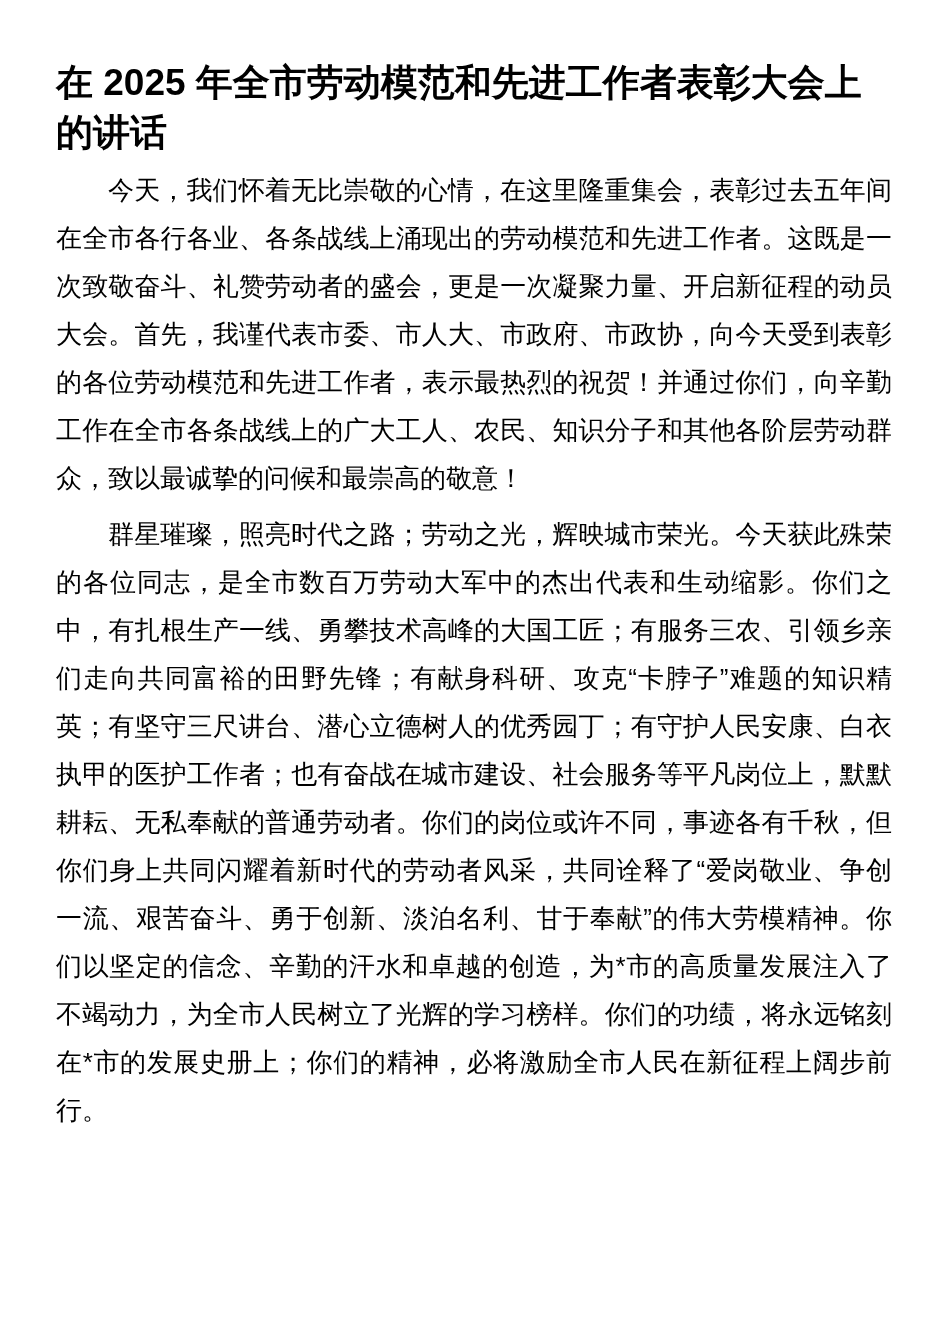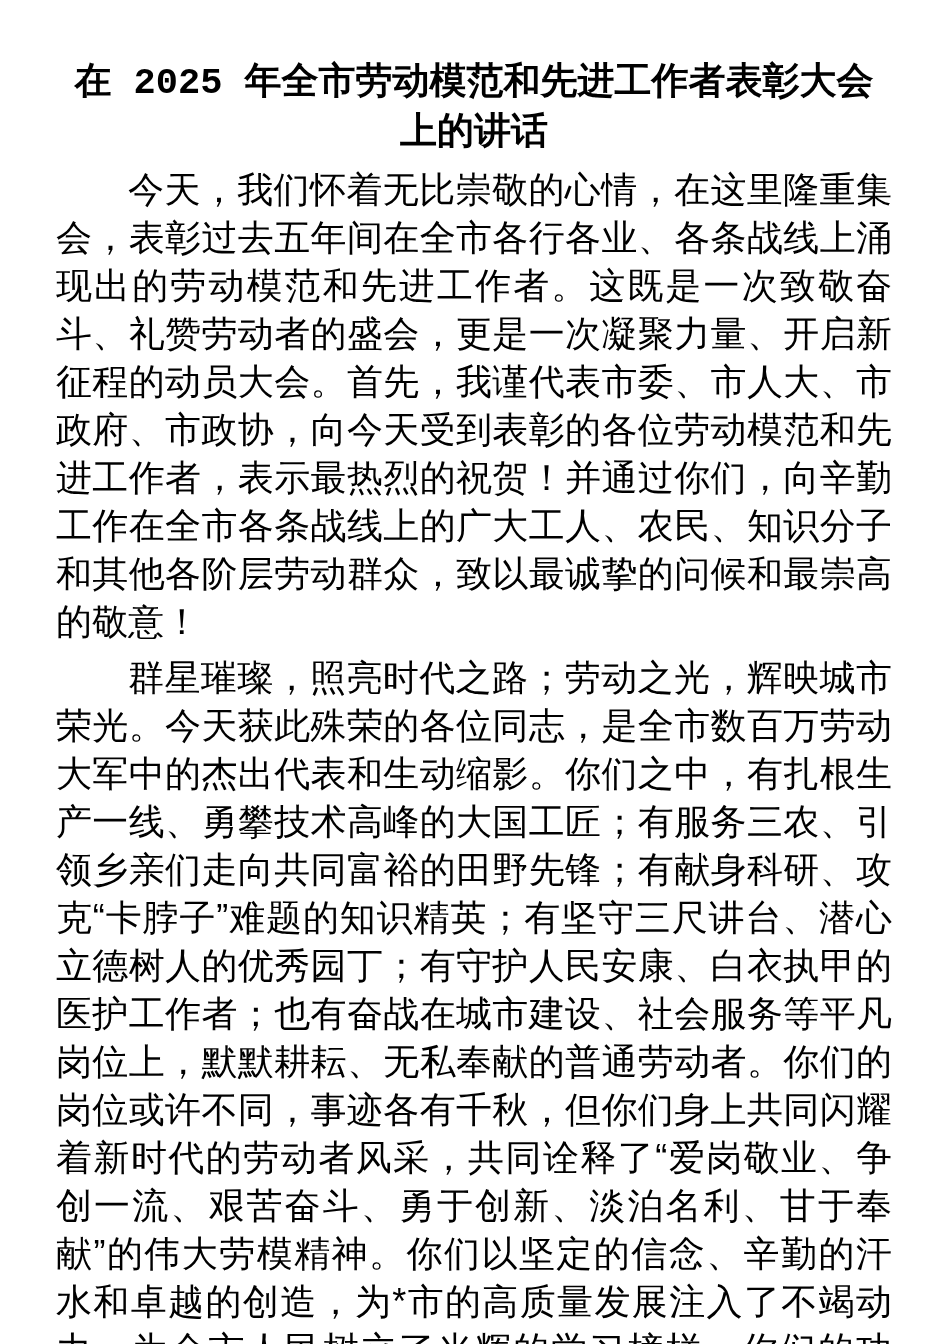--- a/index.html
+++ b/index.html
@@ -19,33 +19,31 @@
     width: 950px;
     height: 1344px;
     padding: 58px 58px 0 56px;
     background: #ffffff;
   }
   .doc-title {
     margin: 0 0 3px 0;
     font-size: 37px;
     line-height: 50px;
     font-weight: 700;
-    text-align: center;
     color: #000000;
-    font-family: Liberation Mono, monospace;
   }
   .salutation {
     margin: 8px 0 0 0;
     font-size: 26px;
     line-height: 48px;
     text-align: justify;
   }
   .body-para {
     margin: 8px 0 0 0;
-    font-size: 36px;
+    font-size: 26px;
     line-height: 48px;
     text-indent: 2em;
     text-align: justify;
   }
 </style>
 </head>
 <body>
 
 <div class="page">
   <h1 class="doc-title">在 2025 年全市劳动模范和先进工作者表彰大会上的讲话</h1>

